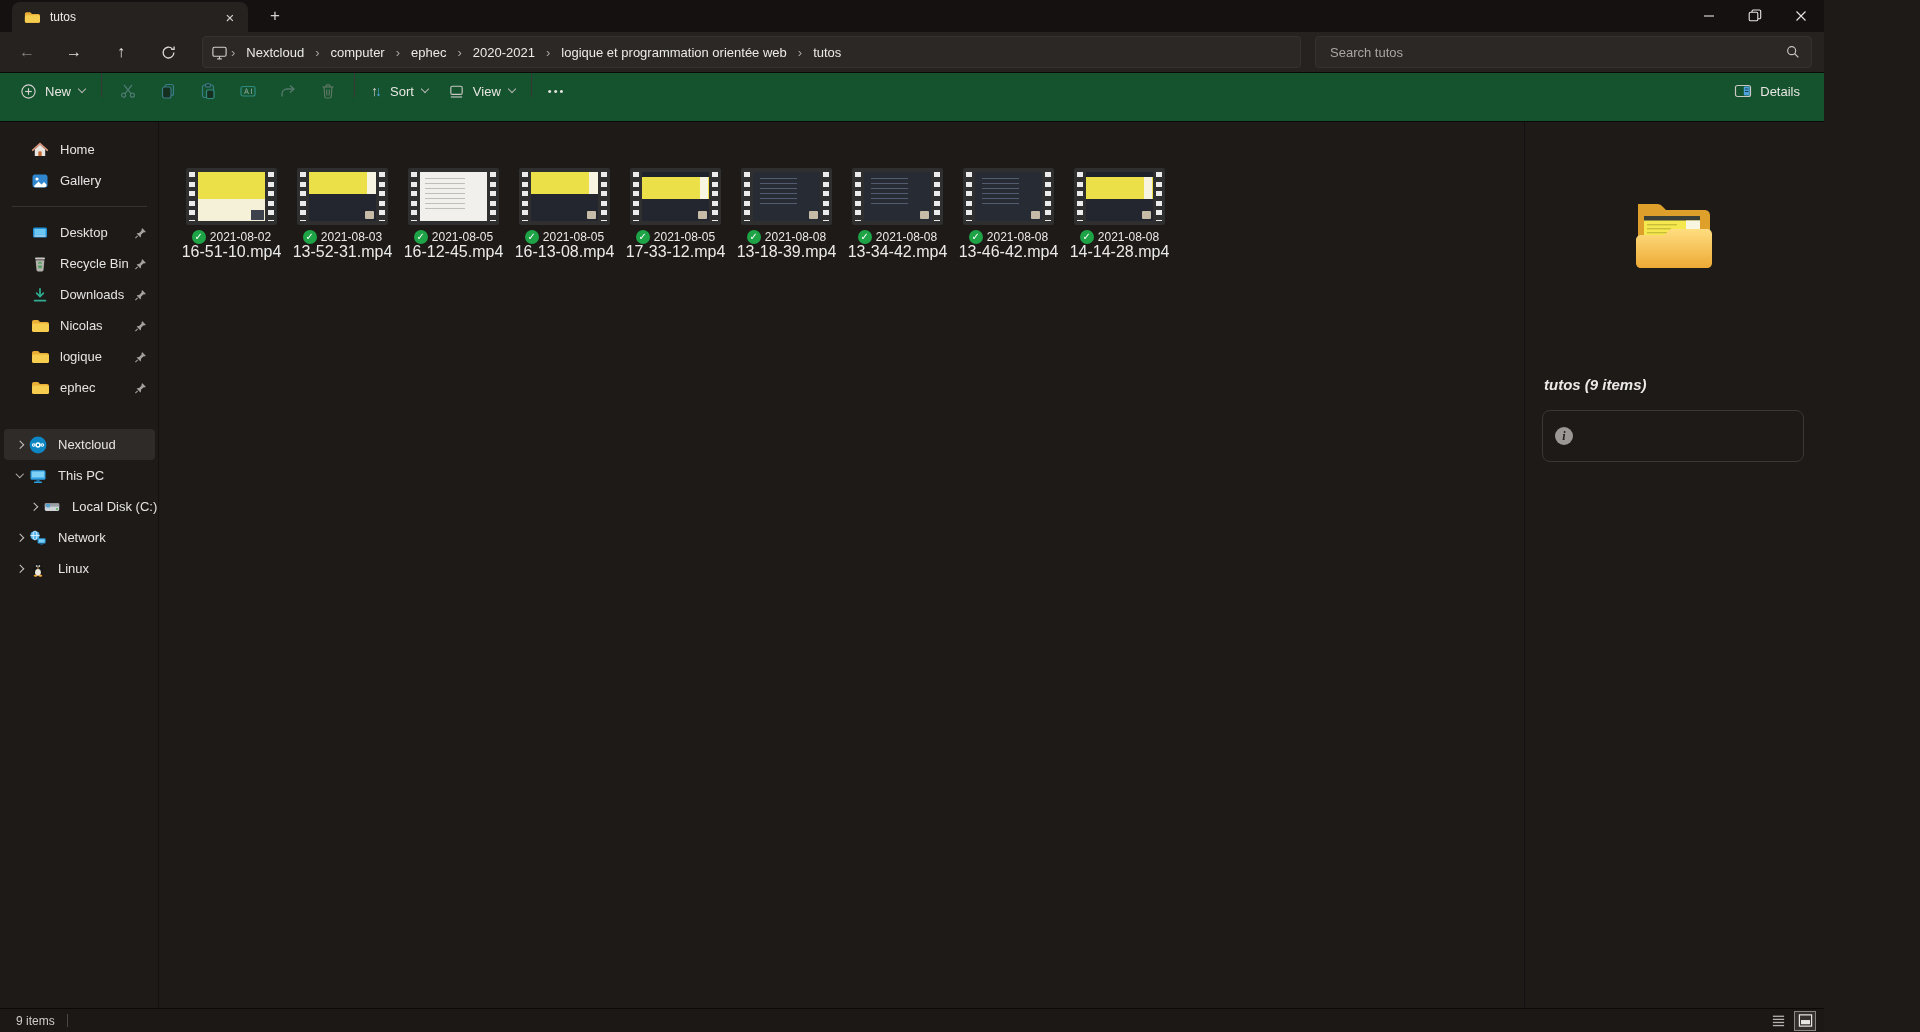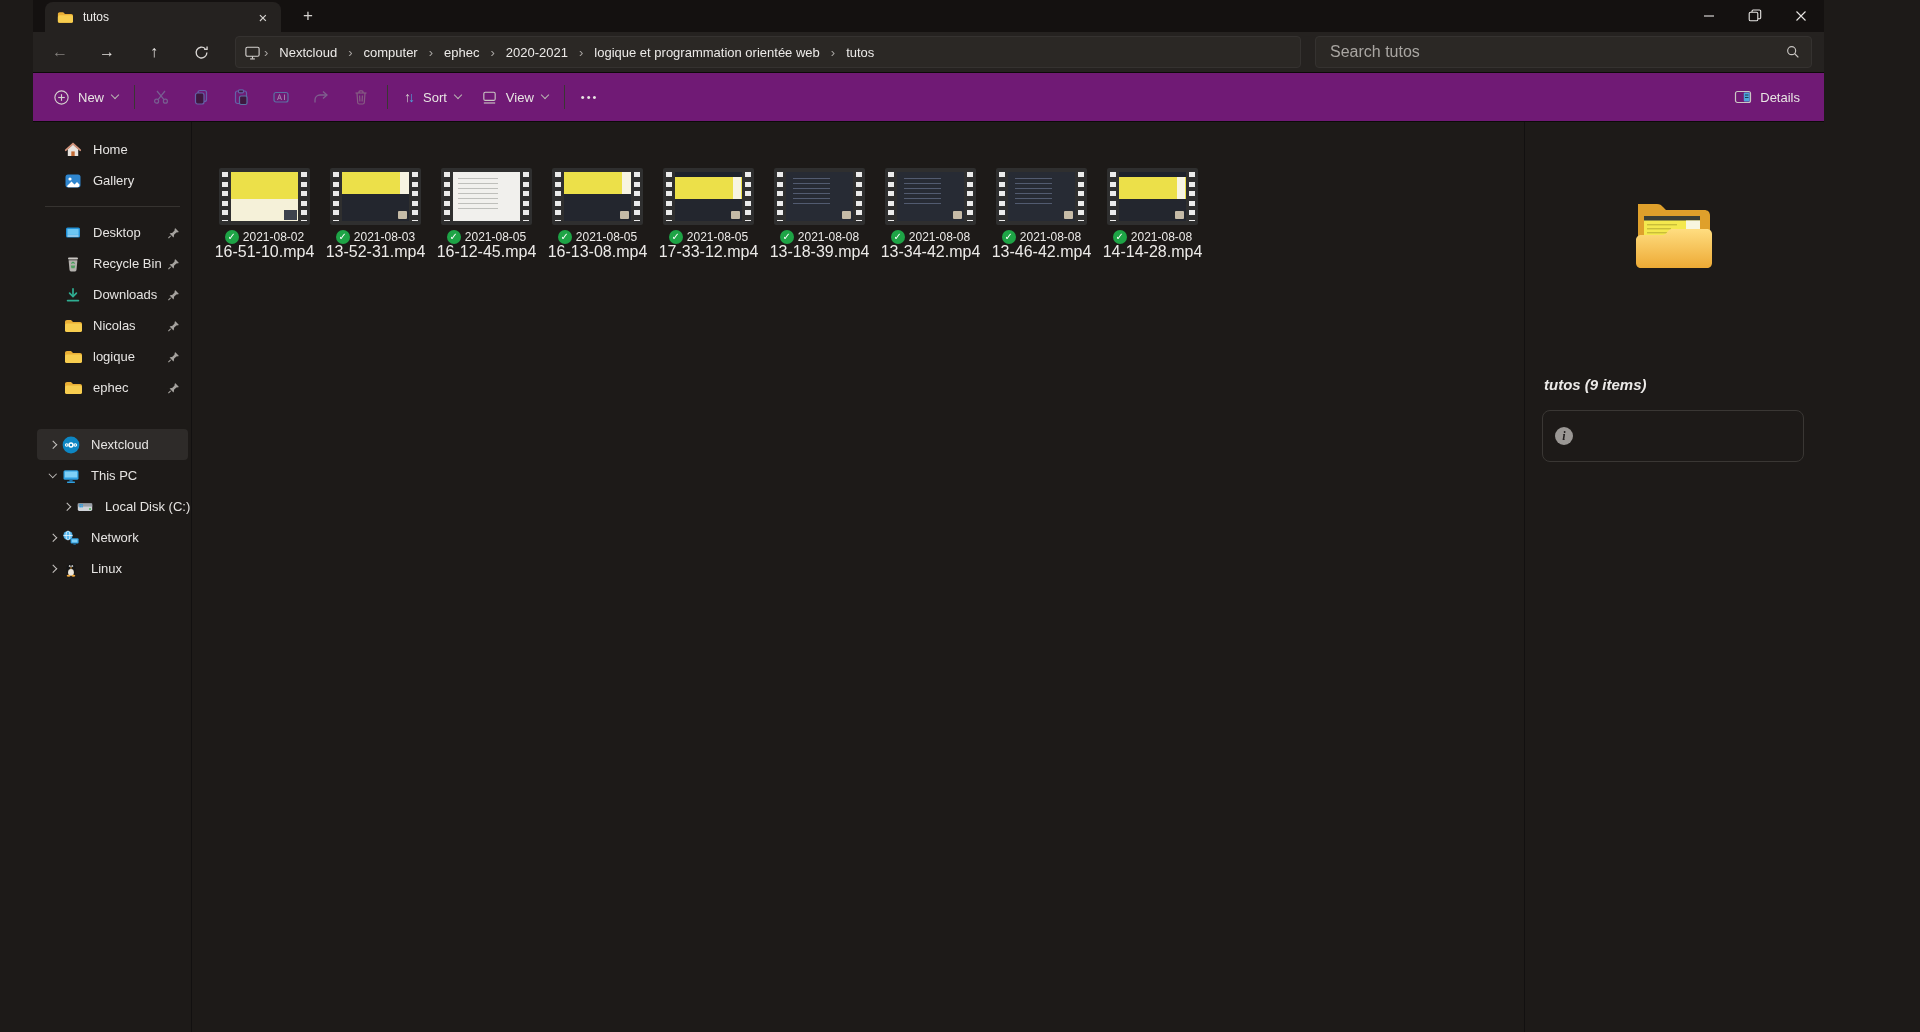--- a/index.html
+++ b/index.html
@@ -1,18 +1,18 @@
 <!DOCTYPE html>
 <html><head>
 <meta charset="utf-8">
 <style>
   * { margin:0; padding:0; box-sizing:border-box; }
   html,body { width:1920px; height:1032px; overflow:hidden; background:#1d1a18;
               font-family:"Liberation Sans", sans-serif; color:#eceae8; }
-  .window { width:1824px; height:1032px; display:flex; flex-direction:column;padding-left:33px; }
+  .window { width:1824px; height:1032px; display:flex; flex-direction:column; }
 
   
   .titlebar { height:32px; background:#141110; display:flex; align-items:flex-end; flex:0 0 auto; }
   .tab { margin-left:12px; width:236px; height:30px; background:#252220; border-radius:8px 8px 0 0;
          display:flex; align-items:center; padding:0 6px 0 12px; }
   .tab-label { font-size:12px; margin-left:10px; flex:1; color:#f0eeec; }
   .tab-close { width:24px; height:24px; display:flex; align-items:center; justify-content:center;
                font-size:15px; color:#d8d5d2; border-radius:4px; }
   .newtab { width:30px; height:30px; display:flex; align-items:center; justify-content:center;
             font-size:17px; color:#d5d2cf; margin-left:12px; align-self:center; }
@@ -23,25 +23,25 @@
   .navbar { height:40px; background:#252220; display:flex; align-items:center; padding:0 12px 0 10px; flex:0 0 auto; }
   .nav-btn { width:34px; height:34px; display:flex; align-items:center; justify-content:center;
              font-size:16px; color:#e2dfdc; border-radius:4px; margin-right:13px; }
   .nav-btn.disabled { color:#84807d; }
   .field { height:32px; background:#2b2825; border:1px solid #353230; border-radius:4px;
            display:flex; align-items:center; }
   .address { flex:1; margin-left:4px; padding:0 8px; min-width:0; }
   .crumb { font-size:13px; color:#eceae8; padding:3px 8px; border-radius:4px; white-space:nowrap; }
   .crumb-sep { color:#a7a4a1; font-size:13px; padding:0 3px; }
   .search { width:497px; margin-left:14px; padding:0 10px 0 14px; flex:0 0 auto; }
-  .search-text { color:#a9a6a2; font-size:16px; flex:1; }
+  .search-text { color:#a9a6a2; font-size:13px; flex:1; }
 
   
-  .toolbar { height:50px; background:#701a75; border-top:1px solid #0c0a09; border-bottom:1px solid #0c0a09;
-             display:flex; align-items:center; padding:0 14px 0 10px; flex:0 0 auto; }
+  .toolbar { height:50px; background:#14532d; border-top:1px solid #0c0a09; border-bottom:1px solid #0c0a09;
+             display:flex; padding:0 14px 0 10px; flex:0 0 auto; }
   .tb-btn { display:flex; align-items:center; gap:8px; padding:0 10px; height:36px; border-radius:4px;
             font-size:13px; color:#e8e6e3; }
   .tb-icon-btn { width:40px; height:36px; display:flex; align-items:center; justify-content:center; border-radius:4px; }
   .tb-icon-btn.disabled { opacity:.55; }
   .tb-sep { width:1px; height:24px; background:#3a3633; margin:0 6px; }
   .spacer { flex:1; }
   .chev-down { width:6px; height:6px; border-right:1.3px solid #b8b5b2; border-bottom:1.3px solid #b8b5b2;
                transform:rotate(45deg); margin-top:-4px; display:inline-block; }
   .sort-up { color:#d5d2cf; font-size:14px; }
   .sort-down { color:#4da3d9; font-size:14px; margin-left:-3px; }
@@ -631,14 +631,34 @@
           <path d="M12 48c0-2.8 2.2-5 5-5h21.5c1.8 0 3.4-.9 4.4-2.4l.8-1.2c1-1.5 2.6-2.4 4.4-2.4H83c2.8 0 5 2.2 5 5v29c0 3-2.2 5-5 5H17c-2.8 0-5-2-5-5Z" fill="url(#fgrad)"></path>
         </svg>
       </div>
       <div class="details-title">tutos (9 items)</div>
       <div class="info-box">
         <span class="info-icon">i</span>
       </div>
     </div>
   </div>
 
+  <div class="statusbar">
+    <span>9 items</span>
+    <span class="status-sep"></span>
+    <div class="status-views">
+      <div class="sv-btn">
+        <svg width="15" height="15" viewBox="0 0 16 16" stroke="#b5b2af" stroke-width="1.4">
+          <line x1="2" y1="3.5" x2="14" y2="3.5"></line>
+            <line x1="2" y1="6.8" x2="14" y2="6.8"></line>
+          <line x1="2" y1="10.1" x2="14" y2="10.1"></line>
+            <line x1="2" y1="13.4" x2="14" y2="13.4"></line>
+        </svg>
+      </div>
+      <div class="sv-btn active">
+        <svg width="15" height="15" viewBox="0 0 16 16">
+          <rect x="1.5" y="2" width="13" height="12" fill="none" stroke="#e8e6e3" stroke-width="1.3"></rect>
+          <rect x="3.2" y="7.5" width="9.6" height="4.5" fill="#e8e6e3"></rect>
+        </svg>
+      </div>
+    </div>
+  </div>
 
 </div>
 
 </body></html>

